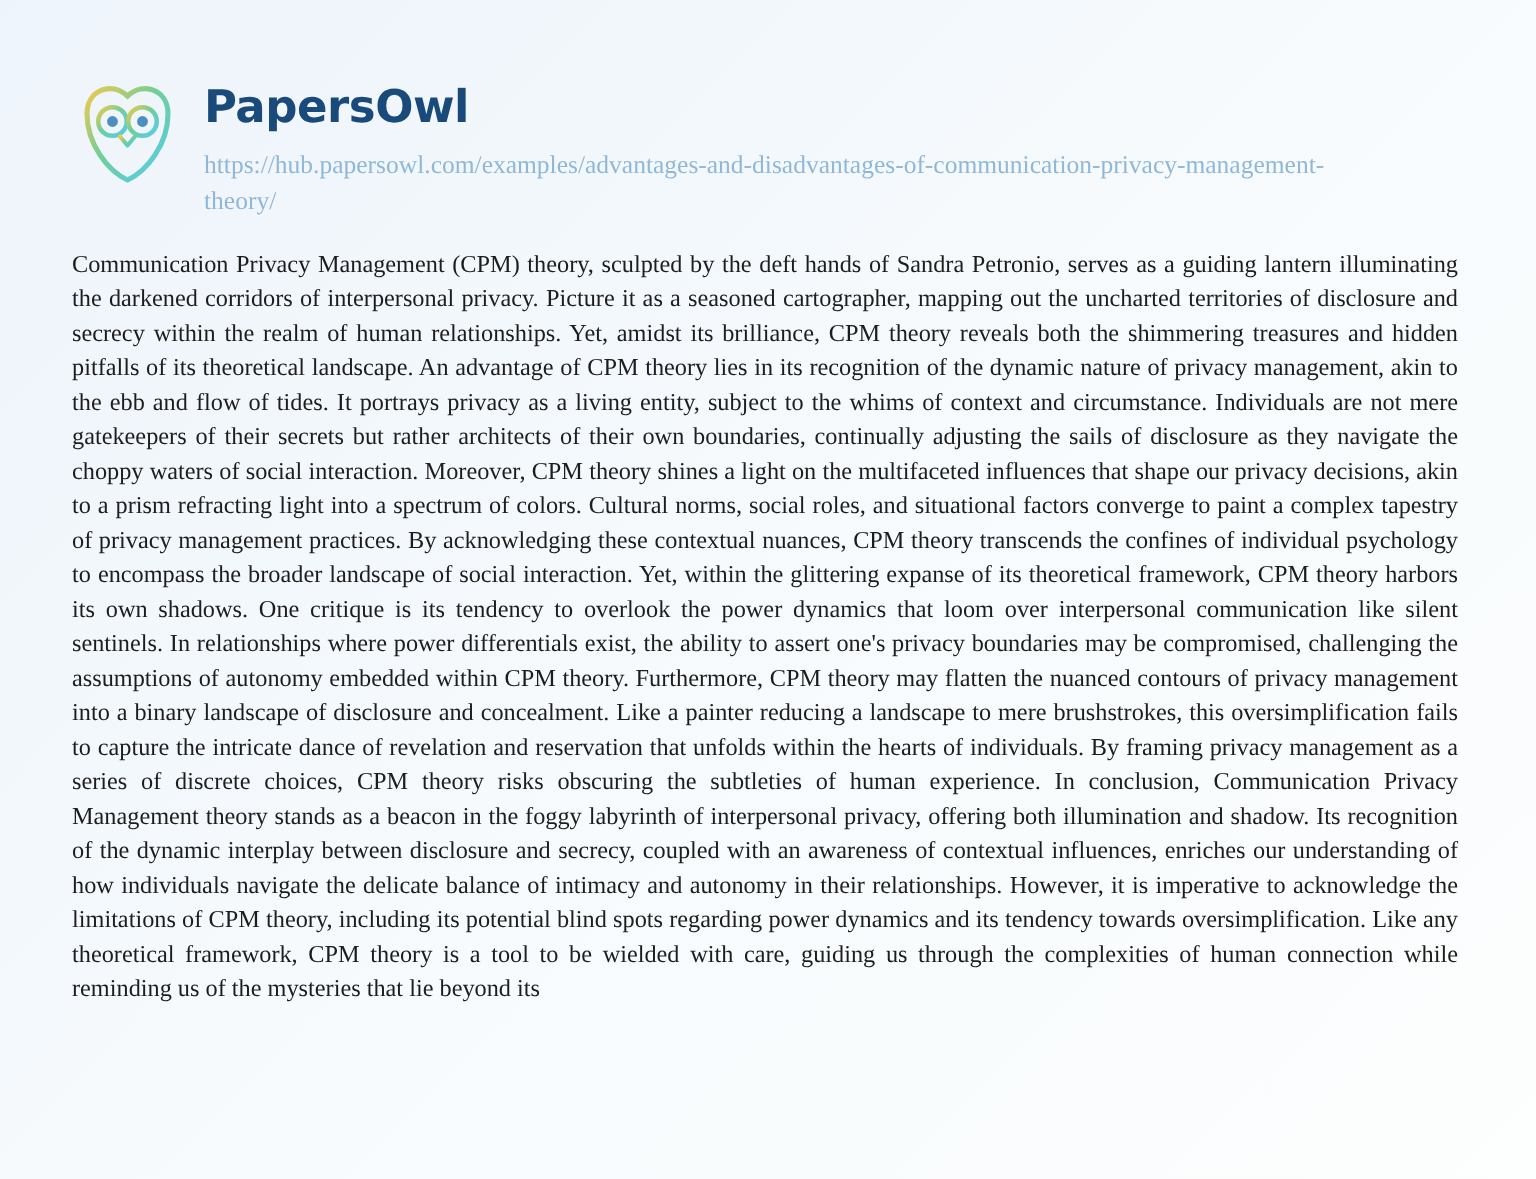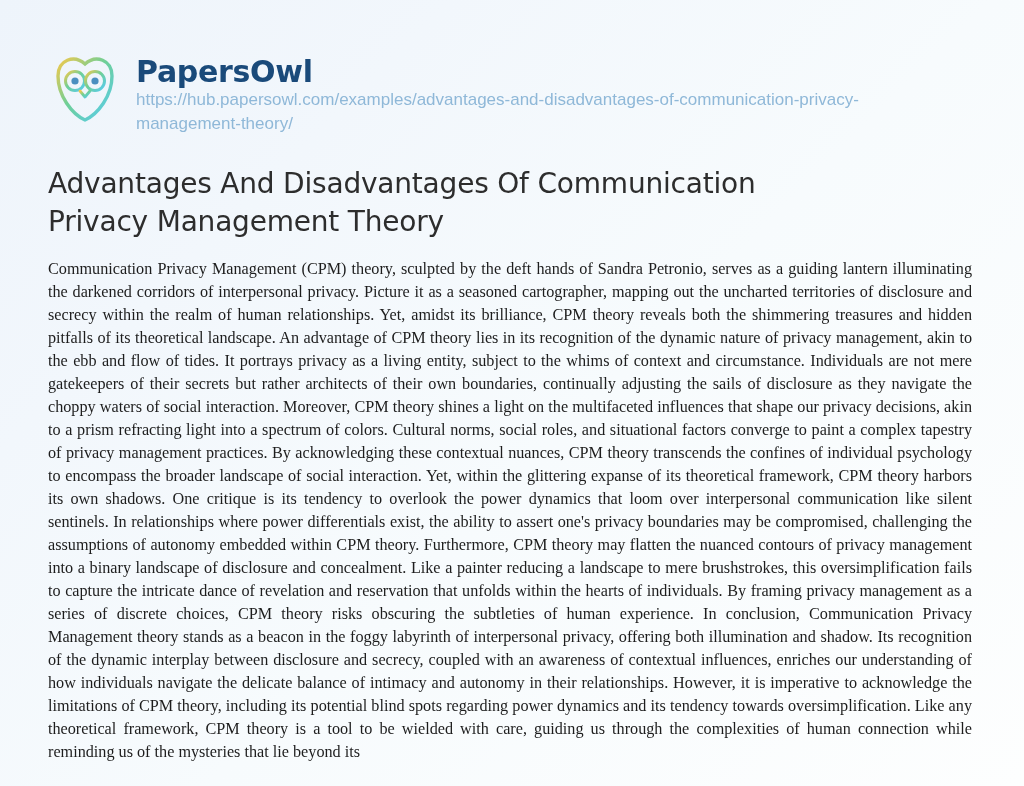--- a/index.html
+++ b/index.html
@@ -41,26 +41,26 @@
   }
   .brand-name {
     font-family: "DejaVu Sans", sans-serif;
     font-weight: bold;
     font-size: 30px;
     letter-spacing: -0.3px;
     color: #1a4a7a;
     line-height: 1.05;
   }
   .brand-url {
-    font-family: Liberation Sans, sans-serif;
+    font-family: Liberation Serif, serif;
     font-size: 17px;
     line-height: 1.45;
     color: #8fb8d8;
     max-width: 760px;
-    margin-top: 0;
+    margin-top: 10px;
     word-break: break-word;
   }
   .title {
     font-family: "DejaVu Sans", sans-serif;
     font-size: 28px;
     font-weight: normal;
     color: #2d2d2d;
     line-height: 1.35;
     margin: 28px 48px 0 48px;
     max-width: 740px;
@@ -98,17 +98,16 @@
         <circle cx="47" cy="31" r="3.6" fill="#4a8fc0"></circle>
         <path d="M32 41 L37 47 L42 41" fill="none" stroke="url(#owlgrad)" stroke-width="2.8" stroke-linecap="round" stroke-linejoin="round"></path>
       </svg>
     </div>
     <div class="brand-block">
       <div class="brand-name">PapersOwl</div>
       <div class="brand-url">https://hub.papersowl.com/examples/advantages-and-disadvantages-of-communication-privacy-management-theory/</div>
     </div>
   </div>
 
-  <h1 class="title">Advantages And Disadvantages Of Communication Privacy Management Theory</h1>
 
   <div class="article-body">Communication Privacy Management (CPM) theory, sculpted by the deft hands of Sandra Petronio, serves as a guiding lantern illuminating the darkened corridors of interpersonal privacy. Picture it as a seasoned cartographer, mapping out the uncharted territories of disclosure and secrecy within the realm of human relationships. Yet, amidst its brilliance, CPM theory reveals both the shimmering treasures and hidden pitfalls of its theoretical landscape. An advantage of CPM theory lies in its recognition of the dynamic nature of privacy management, akin to the ebb and flow of tides. It portrays privacy as a living entity, subject to the whims of context and circumstance. Individuals are not mere gatekeepers of their secrets but rather architects of their own boundaries, continually adjusting the sails of disclosure as they navigate the choppy waters of social interaction. Moreover, CPM theory shines a light on the multifaceted influences that shape our privacy decisions, akin to a prism refracting light into a spectrum of colors. Cultural norms, social roles, and situational factors converge to paint a complex tapestry of privacy management practices. By acknowledging these contextual nuances, CPM theory transcends the confines of individual psychology to encompass the broader landscape of social interaction. Yet, within the glittering expanse of its theoretical framework, CPM theory harbors its own shadows. One critique is its tendency to overlook the power dynamics that loom over interpersonal communication like silent sentinels. In relationships where power differentials exist, the ability to assert one's privacy boundaries may be compromised, challenging the assumptions of autonomy embedded within CPM theory. Furthermore, CPM theory may flatten the nuanced contours of privacy management into a binary landscape of disclosure and concealment. Like a painter reducing a landscape to mere brushstrokes, this oversimplification fails to capture the intricate dance of revelation and reservation that unfolds within the hearts of individuals. By framing privacy management as a series of discrete choices, CPM theory risks obscuring the subtleties of human experience. In conclusion, Communication Privacy Management theory stands as a beacon in the foggy labyrinth of interpersonal privacy, offering both illumination and shadow. Its recognition of the dynamic interplay between disclosure and secrecy, coupled with an awareness of contextual influences, enriches our understanding of how individuals navigate the delicate balance of intimacy and autonomy in their relationships. However, it is imperative to acknowledge the limitations of CPM theory, including its potential blind spots regarding power dynamics and its tendency towards oversimplification. Like any theoretical framework, CPM theory is a tool to be wielded with care, guiding us through the complexities of human connection while reminding us of the mysteries that lie beyond its</div>
 
 </div>
 
 </body></html>

